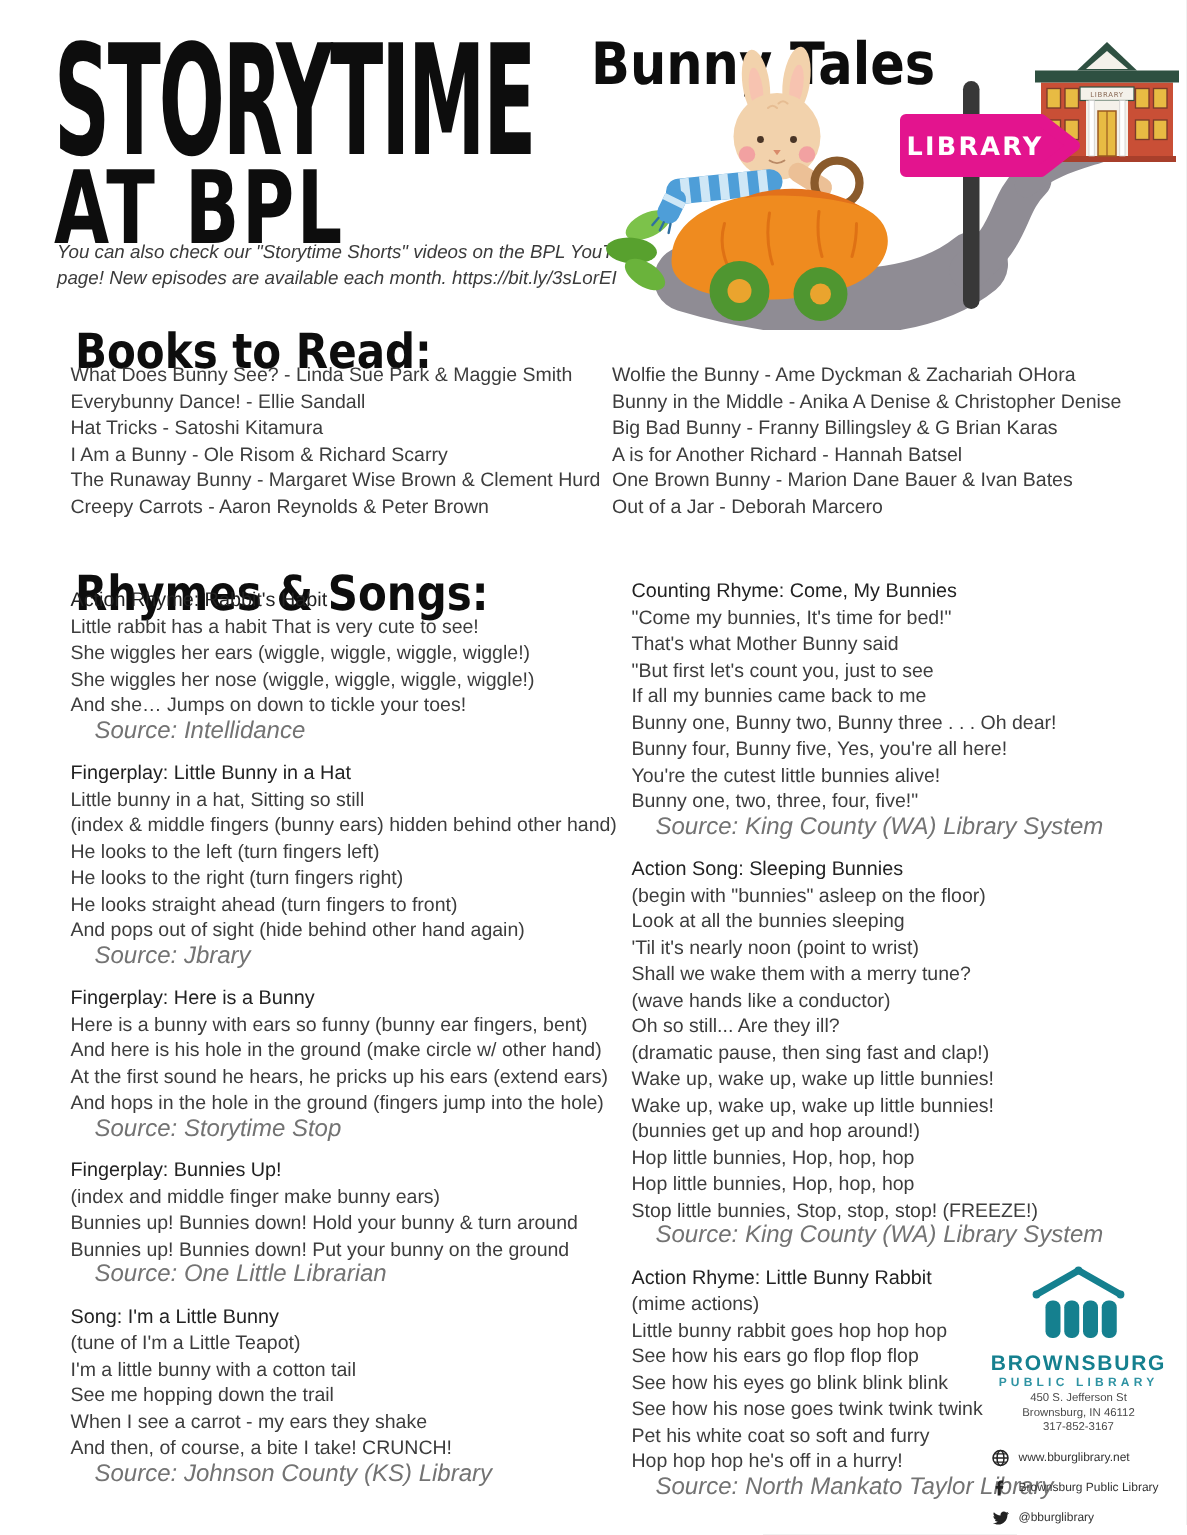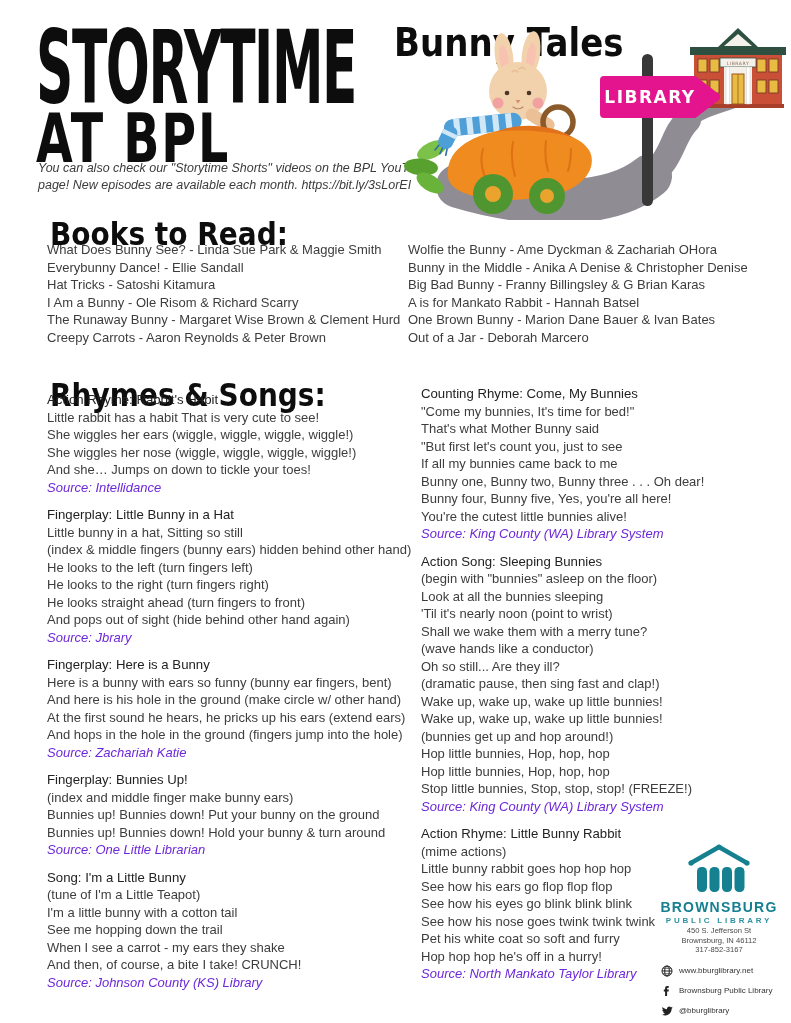--- a/index.html
+++ b/index.html
@@ -20,21 +20,21 @@
                font-size:37px;letter-spacing:0px;color:#0d0d0d;
                transform:scale(0.92,1.05);transform-origin:left top;white-space:nowrap;}
   .sec-heading{font-family:"DejaVu Sans",sans-serif;font-weight:900;color:#0d0d0d;
                font-size:28px;line-height:1;transform:scaleY(1.15);transform-origin:left top;
                letter-spacing:0px;white-space:nowrap;}
   .books-heading{left:50px;top:196px;}
   .rhymes-heading{left:50px;top:357px;}
   .col{width:385px;}
   .book-line,.r-line{font-size:13px;line-height:17.5px;white-space:nowrap;color:#3d3d3d;}
   .r-title{font-size:13.2px;line-height:17.5px;font-weight:normal;color:#222;white-space:nowrap;}
-  .r-source{font-size:13px;line-height:17.5px;font-style:italic;color:#6d28d9;white-space:nowrap;}
+  .r-source{font-size:16px;line-height:17.5px;font-style:italic;color:#737373;white-space:nowrap;margin-left:16px;}
   .r-section{margin-bottom:10px;}
   .it{}
   
   .logo-block{left:650px;top:843px;width:138px;text-align:center;}
   .logo-name{font-size:14px;font-weight:bold;color:#15808f;letter-spacing:1.2px;line-height:16px;margin-top:2px;}
   .logo-sub{font-size:8px;font-weight:bold;color:#2f93a3;letter-spacing:2.8px;line-height:11px;}
   .logo-addr{font-size:7.6px;color:#4a4a4a;line-height:9.6px;margin-top:0;}
   .socials{margin-top:8px;text-align:center;padding-left:10px;}
   .social-row{display:flex;align-items:center;height:16px;margin-bottom:4px;}
   .social-icon{width:13px;height:13px;display:inline-flex;align-items:center;justify-content:center;margin-right:6px;flex:0 0 13px;}
@@ -148,21 +148,21 @@
       <div class="book-line"><span class="it">Everybunny Dance!</span><span> - Ellie Sandall</span></div>
       <div class="book-line"><span class="it">Hat Tricks</span><span> - Satoshi Kitamura</span></div>
       <div class="book-line"><span class="it">I Am a Bunny</span><span> - Ole Risom &amp; Richard Scarry</span></div>
       <div class="book-line"><span class="it">The Runaway Bunny</span><span> - Margaret Wise Brown &amp; Clement Hurd</span></div>
       <div class="book-line"><span class="it">Creepy Carrots</span><span> - Aaron Reynolds &amp; Peter Brown</span></div>
     </div>
   <div class="abs col" style="left:408px;top:241px;" id="books-col-1">
       <div class="book-line"><span class="it">Wolfie the Bunny</span><span> - Ame Dyckman &amp; Zachariah OHora</span></div>
       <div class="book-line"><span class="it">Bunny in the Middle</span><span> - Anika A Denise &amp; Christopher Denise</span></div>
       <div class="book-line"><span class="it">Big Bad Bunny</span><span> - Franny Billingsley &amp; G Brian Karas</span></div>
-      <div class="book-line"><span class="it">A is for Mankato Rabbit</span><span> - Hannah Batsel</span></div>
+      <div class="book-line"><span class="it">A is for Another Richard</span><span> - Hannah Batsel</span></div>
       <div class="book-line"><span class="it">One Brown Bunny</span><span> - Marion Dane Bauer &amp; Ivan Bates</span></div>
       <div class="book-line"><span class="it">Out of a Jar</span><span> - Deborah Marcero</span></div>
     </div>
 
   <h2 class="abs sec-heading rhymes-heading">Rhymes &amp; Songs:</h2>
   <div class="abs col" style="left:47px;top:391px;" id="rhymes-col-left">
       <div class="r-section">
         <div class="r-title">Action Rhyme: Rabbit's Habit</div>
         <div class="r-line"><span>Little rabbit has a habit That is very cute to see!</span></div>
         <div class="r-line"><span>She wiggles her ears (wiggle, wiggle, wiggle, wiggle!)</span></div>
@@ -179,27 +179,27 @@
         <div class="r-line"><span>He looks straight ahead </span><span class="it">(turn fingers to front)</span></div>
         <div class="r-line"><span>And pops out of sight </span><span class="it">(hide behind other hand again)</span></div>
         <div class="r-source">Source: Jbrary</div>
       </div>
       <div class="r-section">
         <div class="r-title">Fingerplay: Here is a Bunny</div>
         <div class="r-line"><span>Here is a bunny with ears so funny </span><span class="it">(bunny ear fingers, bent)</span></div>
         <div class="r-line"><span>And here is his hole in the ground </span><span class="it">(make circle w/ other hand)</span></div>
         <div class="r-line"><span>At the first sound he hears, he pricks up his ears </span><span class="it">(extend ears)</span></div>
         <div class="r-line"><span>And hops in the hole in the ground </span><span class="it">(fingers jump into the hole)</span></div>
-        <div class="r-source">Source: Zachariah Katie</div>
+        <div class="r-source">Source: Storytime Stop</div>
       </div>
       <div class="r-section">
         <div class="r-title">Fingerplay: Bunnies Up!</div>
         <div class="r-line"><span class="it">(index and middle finger make bunny ears)</span></div>
+        <div class="r-line"><span>Bunnies up! Bunnies down! Hold your bunny &amp; turn around</span></div>
         <div class="r-line"><span>Bunnies up! Bunnies down! Put your bunny on the ground</span></div>
-        <div class="r-line"><span>Bunnies up! Bunnies down! Hold your bunny &amp; turn around</span></div>
         <div class="r-source">Source: One Little Librarian</div>
       </div>
       <div class="r-section">
         <div class="r-title">Song: I'm a Little Bunny</div>
         <div class="r-line"><span class="it">(tune of I'm a Little Teapot)</span></div>
         <div class="r-line"><span>I'm a little bunny with a cotton tail</span></div>
         <div class="r-line"><span>See me hopping down the trail</span></div>
         <div class="r-line"><span>When I see a carrot - my ears they shake</span></div>
         <div class="r-line"><span>And then, of course, a bite I take! CRUNCH!</span></div>
         <div class="r-source">Source: Johnson County (KS) Library</div>
@@ -208,20 +208,21 @@
   <div class="abs col" style="left:421px;top:385px;width:250px;" id="rhymes-col-right">
       <div class="r-section">
         <div class="r-title">Counting Rhyme: Come, My Bunnies</div>
         <div class="r-line"><span>"Come my bunnies, It's time for bed!"</span></div>
         <div class="r-line"><span>That's what Mother Bunny said</span></div>
         <div class="r-line"><span>"But first let's count you, just to see</span></div>
         <div class="r-line"><span>If all my bunnies came back to me</span></div>
         <div class="r-line"><span>Bunny one, Bunny two, Bunny three . . . Oh dear!</span></div>
         <div class="r-line"><span>Bunny four, Bunny five, Yes, you're all here!</span></div>
         <div class="r-line"><span>You're the cutest little bunnies alive!</span></div>
+        <div class="r-line"><span>Bunny one, two, three, four, five!"</span></div>
         <div class="r-source">Source: King County (WA) Library System</div>
       </div>
       <div class="r-section">
         <div class="r-title">Action Song: Sleeping Bunnies</div>
         <div class="r-line"><span class="it">(begin with "bunnies" asleep on the floor)</span></div>
         <div class="r-line"><span>Look at all the bunnies sleeping</span></div>
         <div class="r-line"><span>'Til it's nearly noon </span><span class="it">(point to wrist)</span></div>
         <div class="r-line"><span>Shall we wake them with a merry tune?</span></div>
         <div class="r-line"><span class="it">(wave hands like a conductor)</span></div>
         <div class="r-line"><span>Oh so still... Are they ill?</span></div>

